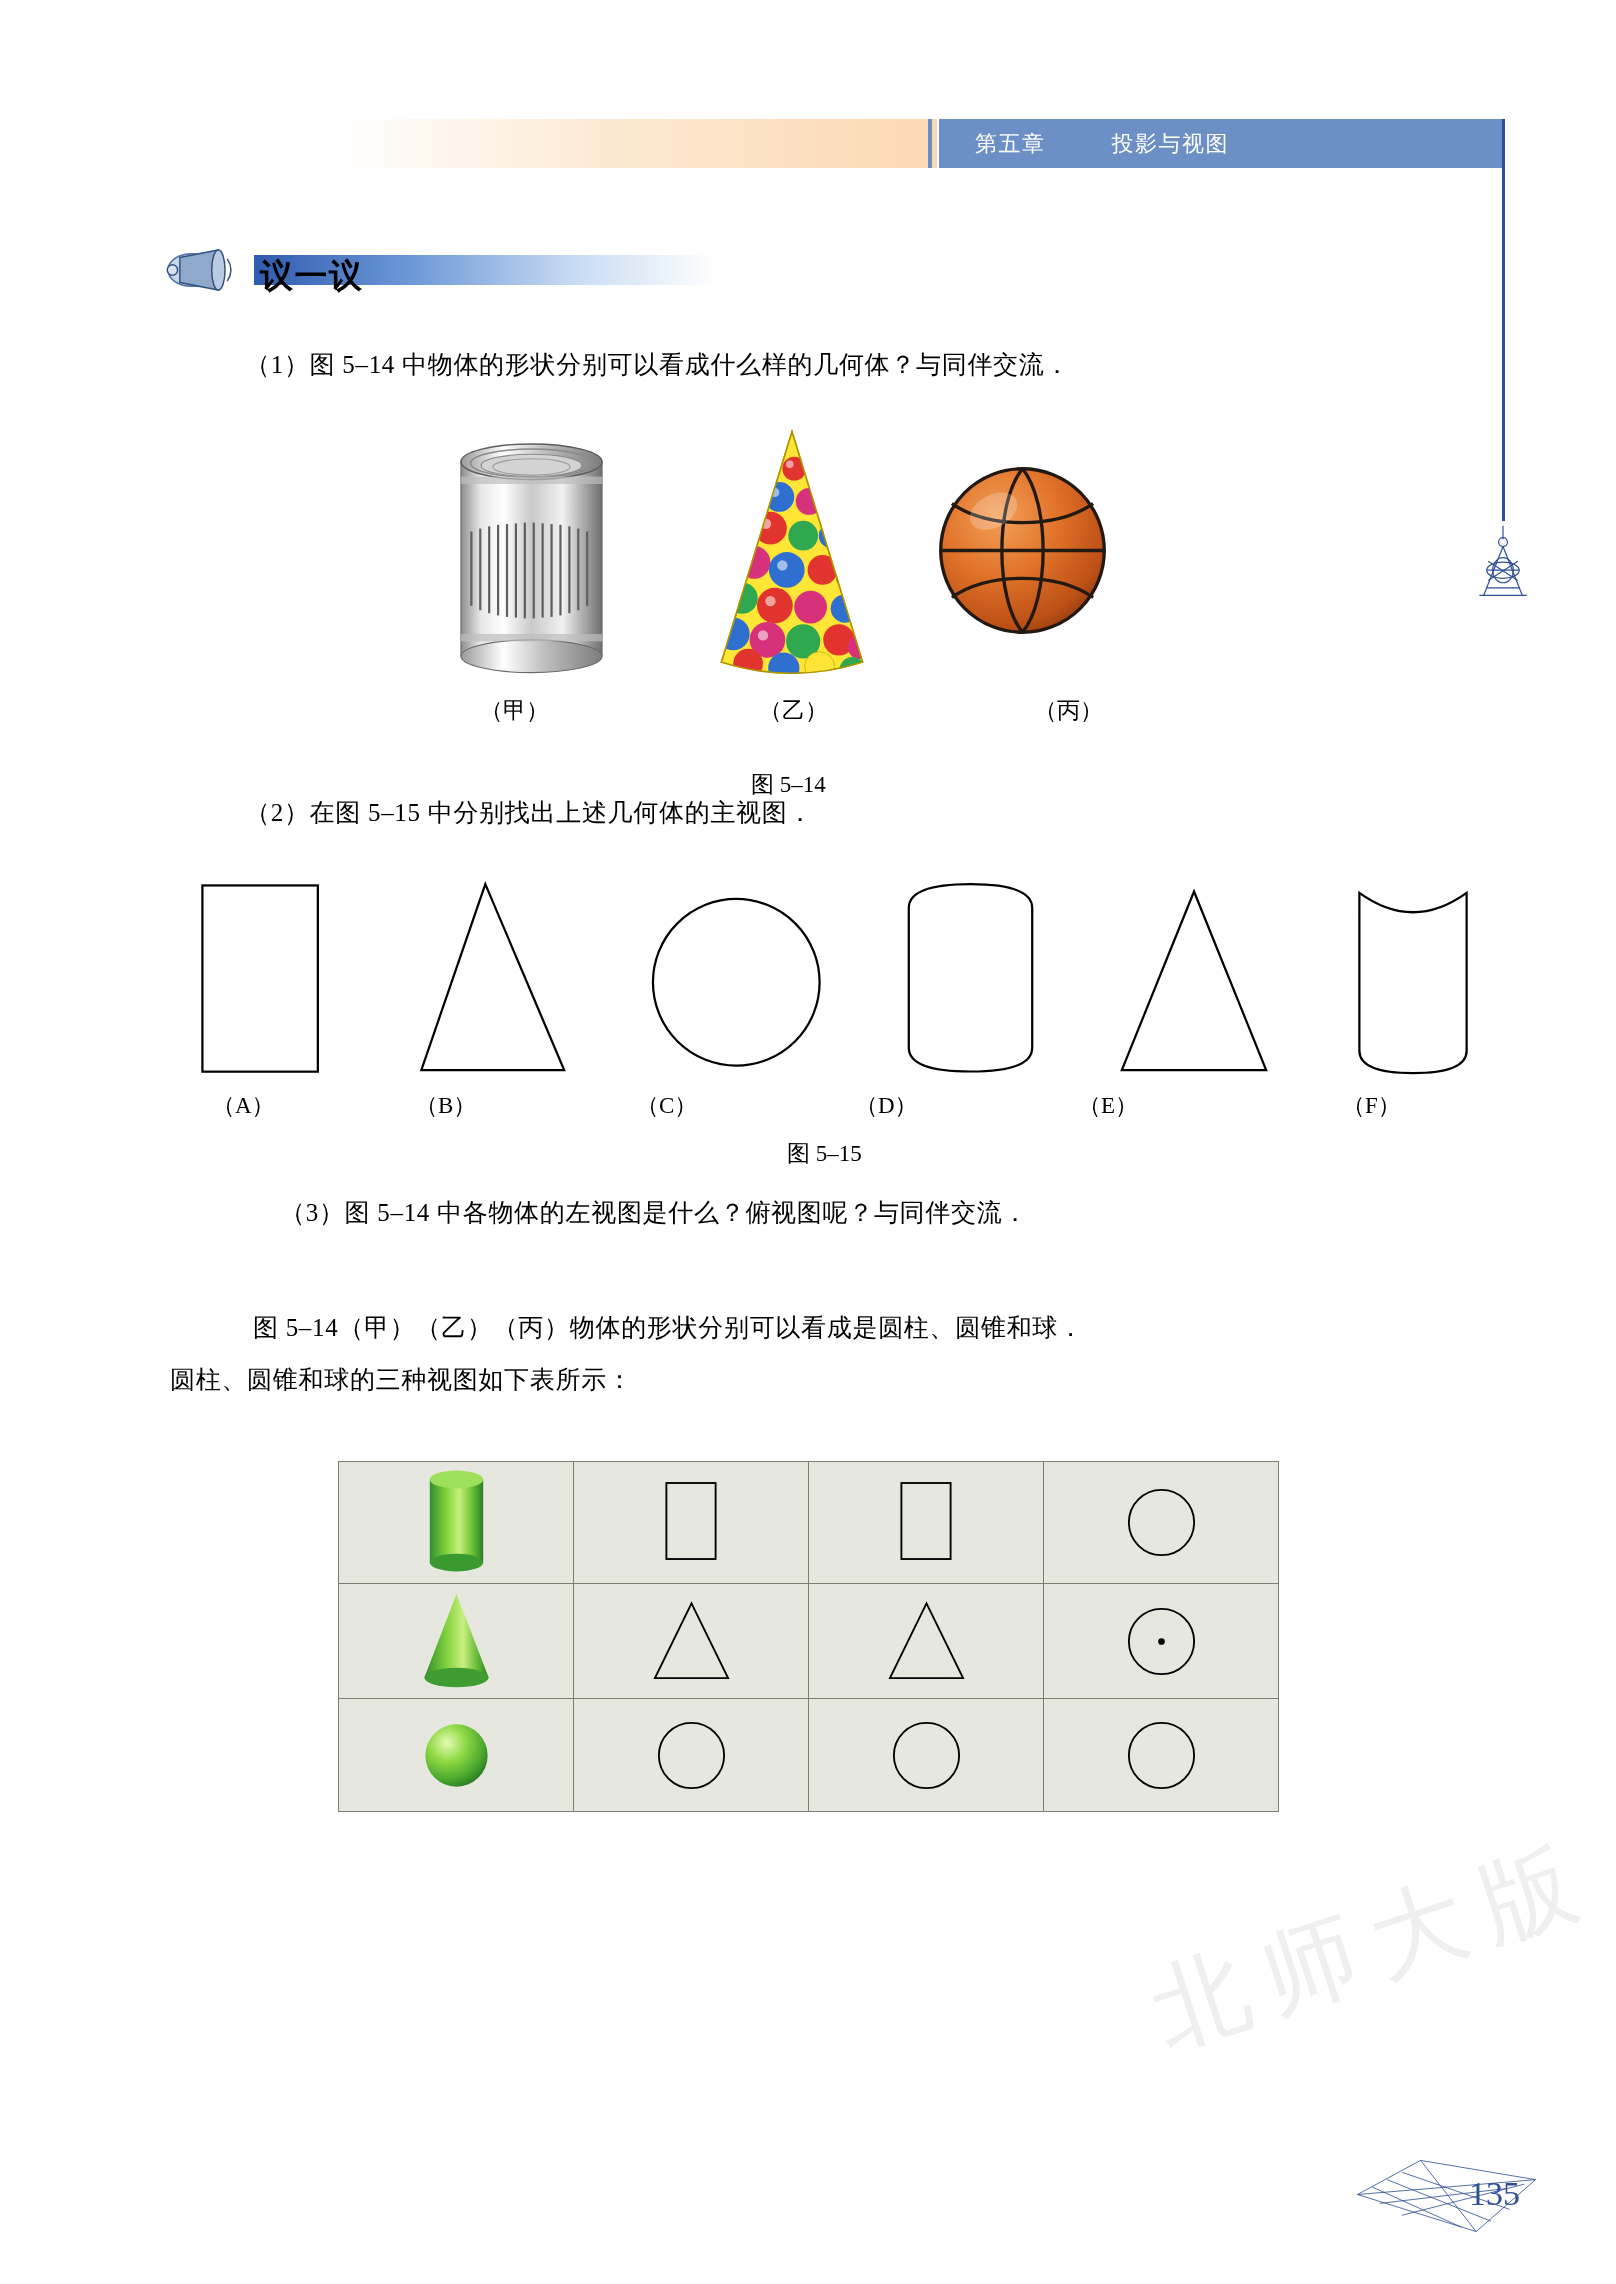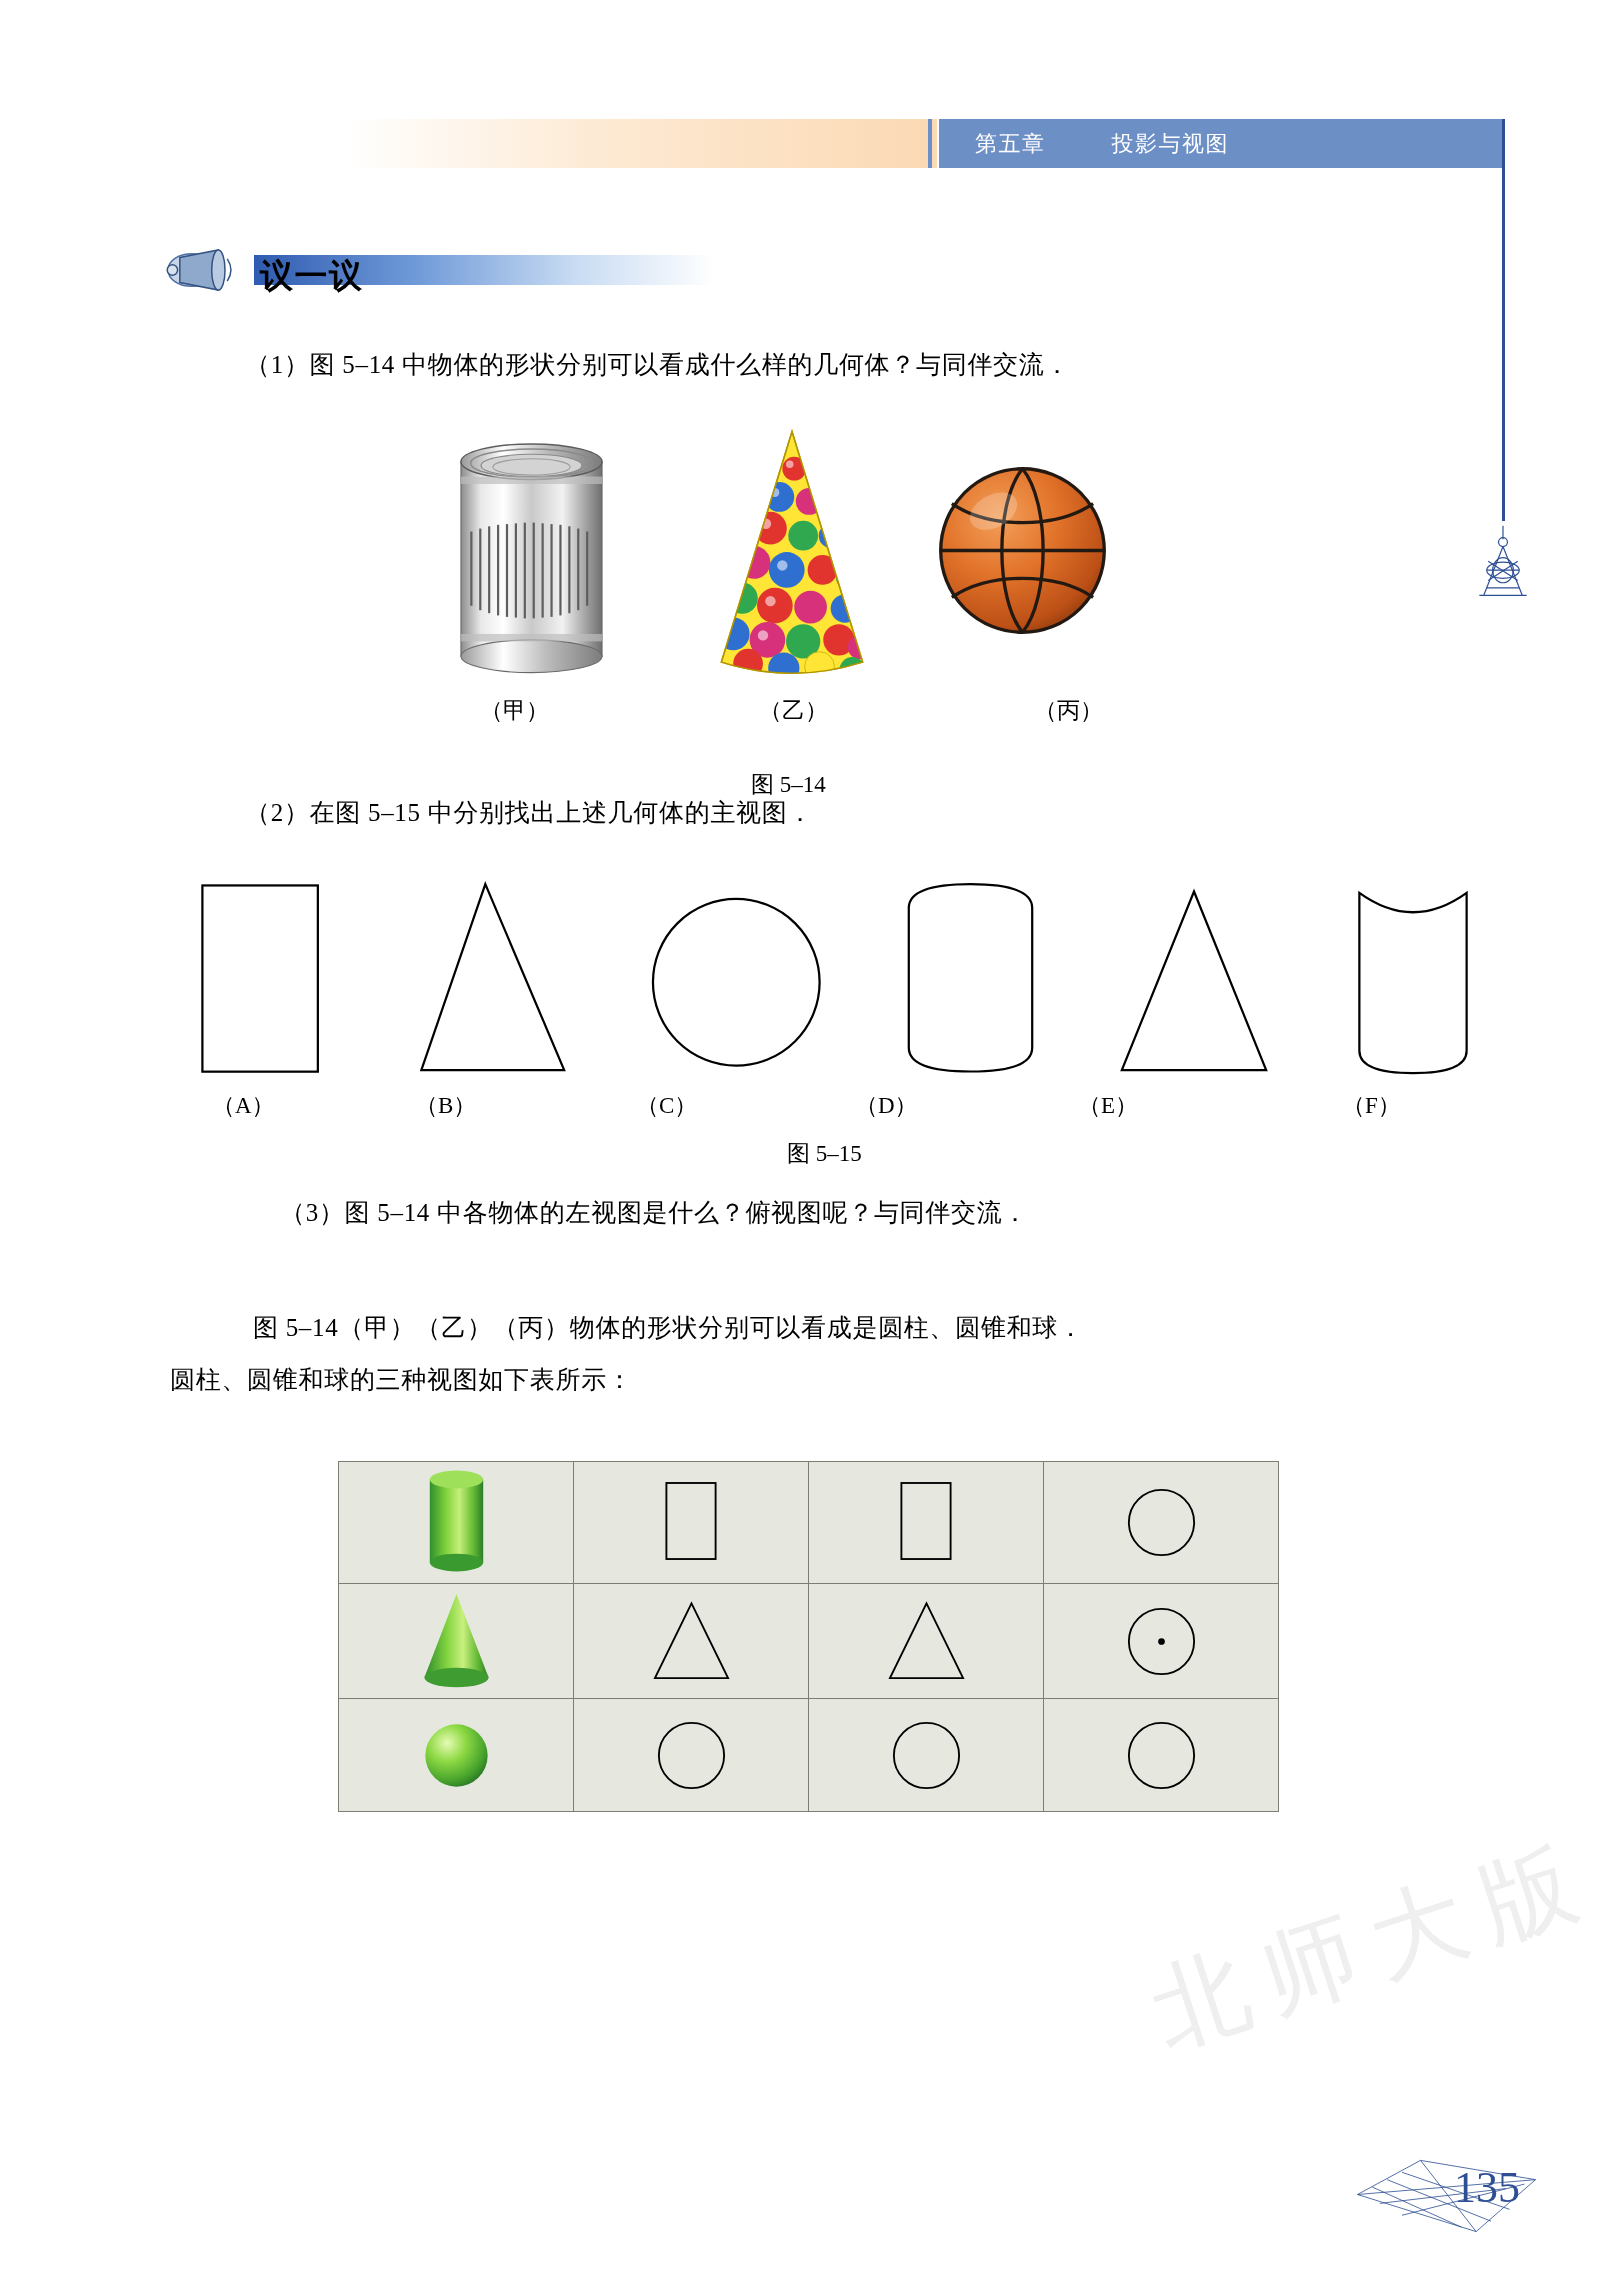--- a/index.html
+++ b/index.html
@@ -82,21 +82,21 @@
   .wm{
     position:absolute;left:1145px;top:1882px;
     font-size:95px;color:#efefef;
     font-family:"DejaVu Serif",serif;
     transform:rotate(-18deg);
     letter-spacing:19.3px;
     white-space:nowrap;
   }
   .pagenum{
     position:absolute;right:97px;bottom:71px;
-    font-size:44px;color:#2e4f94;font-family:"Liberation Serif",serif;
+    font-size:34px;color:#2e4f94;font-family:"Liberation Serif",serif;
   }
   .page-deco{position:absolute;right:74px;bottom:45px;}
   svg{display:block;}
 </style>
 </head>
 <body>
 
 <div class="header-band"></div>
 <div class="header-rule"></div>
 <div class="header-title">

